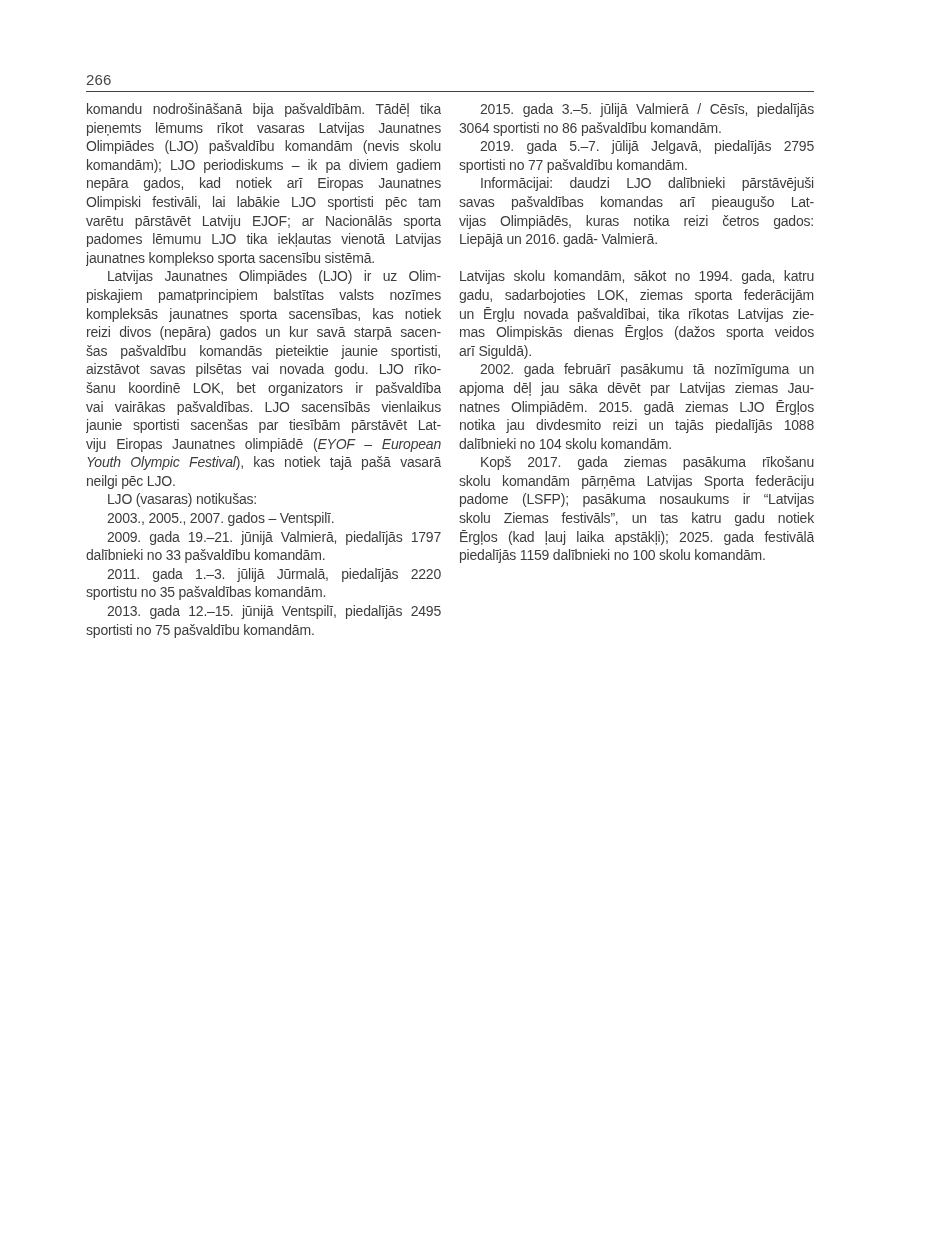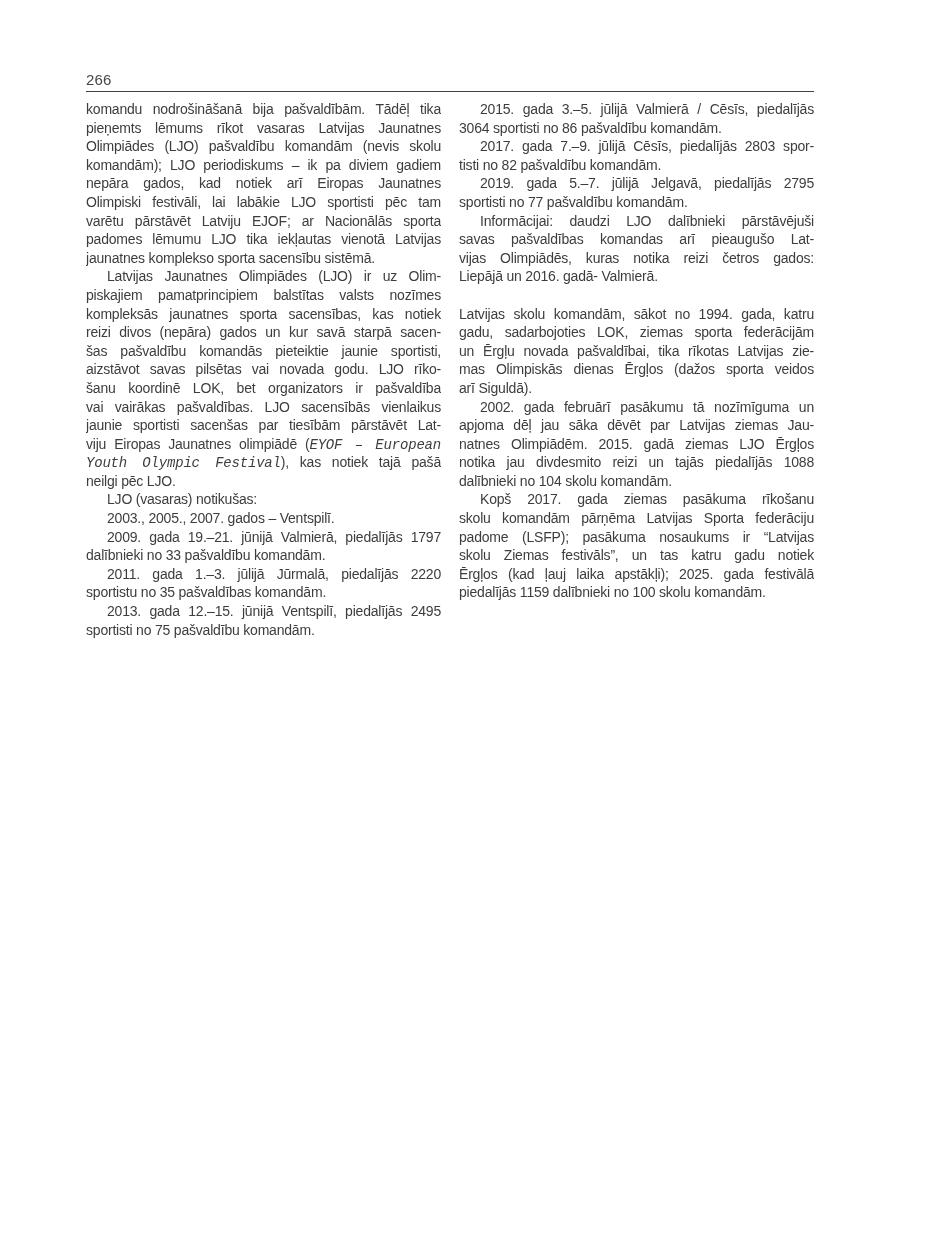--- a/index.html
+++ b/index.html
@@ -11,21 +11,21 @@
   .content{position:absolute;left:86px;top:71px;width:728px;}
   .pagenum{font-size:15px;color:#474747;letter-spacing:.2px;margin:0 0 3px 0;}
   .rule{height:0;border-top:1.2px solid #424242;margin:0 0 8px 0;}
   .cols{display:flex;gap:18px;color:#3d3d3d;font-size:14px;line-height:18.6px;letter-spacing:-0.2px;}
   .col{flex:1 1 0;min-width:0;}
   .para{margin:0;}
   .para.gap{margin-top:18.6px;}
   .line{height:18.6px;overflow:hidden;text-align:justify;text-align-last:justify;}
   .line.end{text-align-last:left;}
   .line.ind{text-indent:21px;}
-  .it{font-style:italic;font-family:Liberation Mono, monospace;}
+  .it{font-style:italic;}
 </style>
 </head>
 <body>
 
 <div class="sheet">
   <div class="content">
     <div class="pagenum">266</div>
     <div class="rule"></div>
     <div class="cols">
       <div class="col">
@@ -72,24 +72,20 @@
             <div class="line ind">2013. gada 12.–15. jūnijā Ventspilī, piedalījās 2495</div>
             <div class="line end">sportisti no 75 pašvaldību komandām.</div>
           </div>
         </div>
       <div class="col">
           <div class="para">
             <div class="line ind">2015. gada 3.–5. jūlijā Valmierā / Cēsīs, piedalījās</div>
             <div class="line end">3064 sportisti no 86 pašvaldību komandām.</div>
           </div>
           <div class="para">
-            <div class="line ind">2017. gada 7.–9. jūlijā Cēsīs, piedalījās 2803 spor-</div>
-            <div class="line end">tisti no 82 pašvaldību komandām.</div>
-          </div>
-          <div class="para">
             <div class="line ind">2019. gada 5.–7. jūlijā Jelgavā, piedalījās 2795</div>
             <div class="line end">sportisti no 77 pašvaldību komandām.</div>
           </div>
           <div class="para">
             <div class="line ind">Informācijai: daudzi LJO dalībnieki pārstāvējuši</div>
             <div class="line">savas pašvaldības komandas arī pieaugušo Lat-</div>
             <div class="line">vijas Olimpiādēs, kuras notika reizi četros gados:</div>
             <div class="line end">Liepājā un 2016. gadā- Valmierā.</div>
           </div>
           <div class="para gap">

